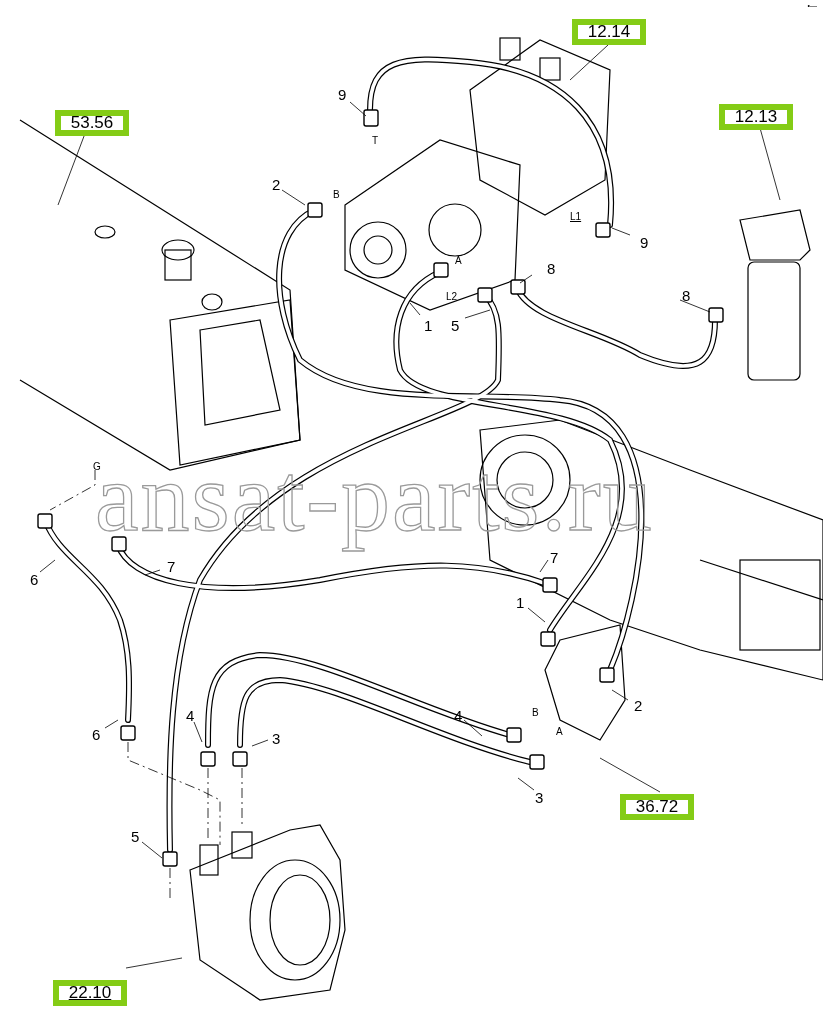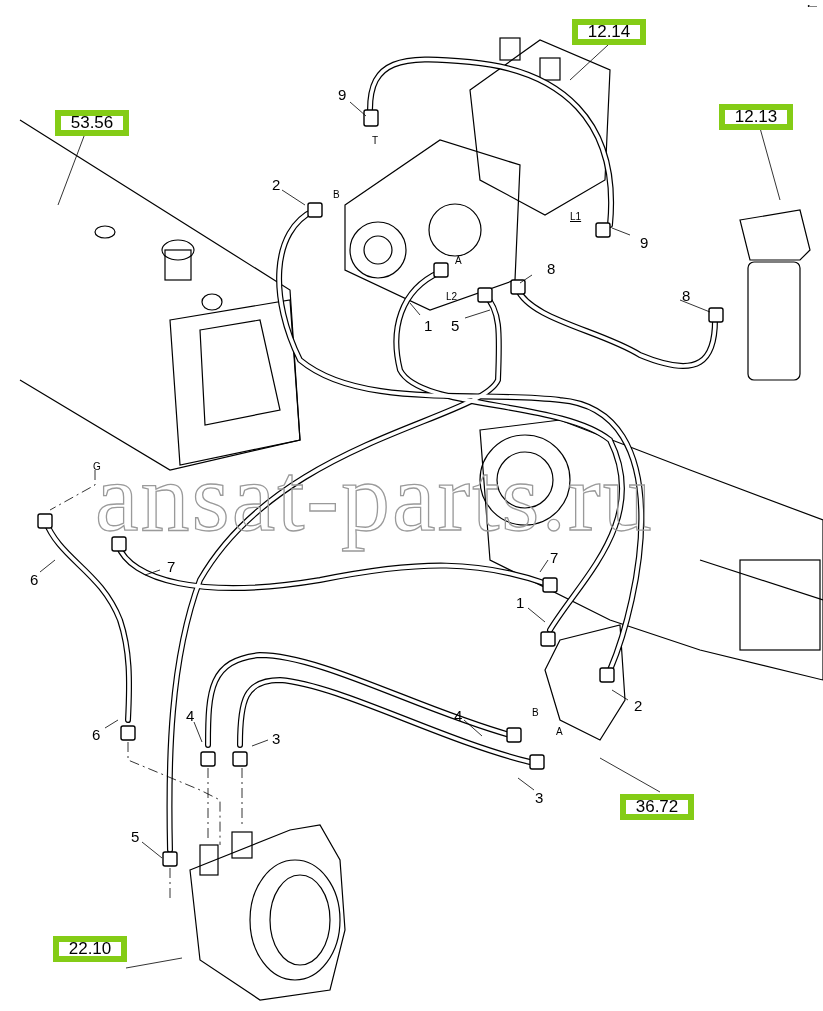--- a/index.html
+++ b/index.html
@@ -131,21 +131,21 @@
   </g>
 </svg>
 
 <div class="watermark">ansat-parts.ru</div>
 <div class="corner-mark">•—</div>
 
 <div class="ref-box" style="left:55px; top:82px;margin-top:28px;">53.56</div>
 <div class="ref-box" style="left:572px; top:19px;">12.14</div>
 <div class="ref-box" style="left:719px; top:104px;">12.13</div>
 <div class="ref-box" style="left:620px; top:794px;">36.72</div>
-<div class="ref-box" style="left:53px; top:936px;">22.10</div>
+<div class="ref-box" style="left:53px; top:980px;text-decoration:underline;">22.10</div>
 
 <div class="callout" style="left:338px; top:87px;">9</div>
 <div class="callout" style="left:272px; top:177px;">2</div>
 <div class="callout" style="left:640px; top:235px;">9</div>
 <div class="callout" style="left:547px; top:261px;">8</div>
 <div class="callout" style="left:424px; top:318px;">1</div>
 <div class="callout" style="left:451px; top:318px;">5</div>
 <div class="callout" style="left:682px; top:288px;">8</div>
 <div class="callout" style="left:30px; top:572px;">6</div>
 <div class="callout" style="left:167px; top:559px;">7</div>

